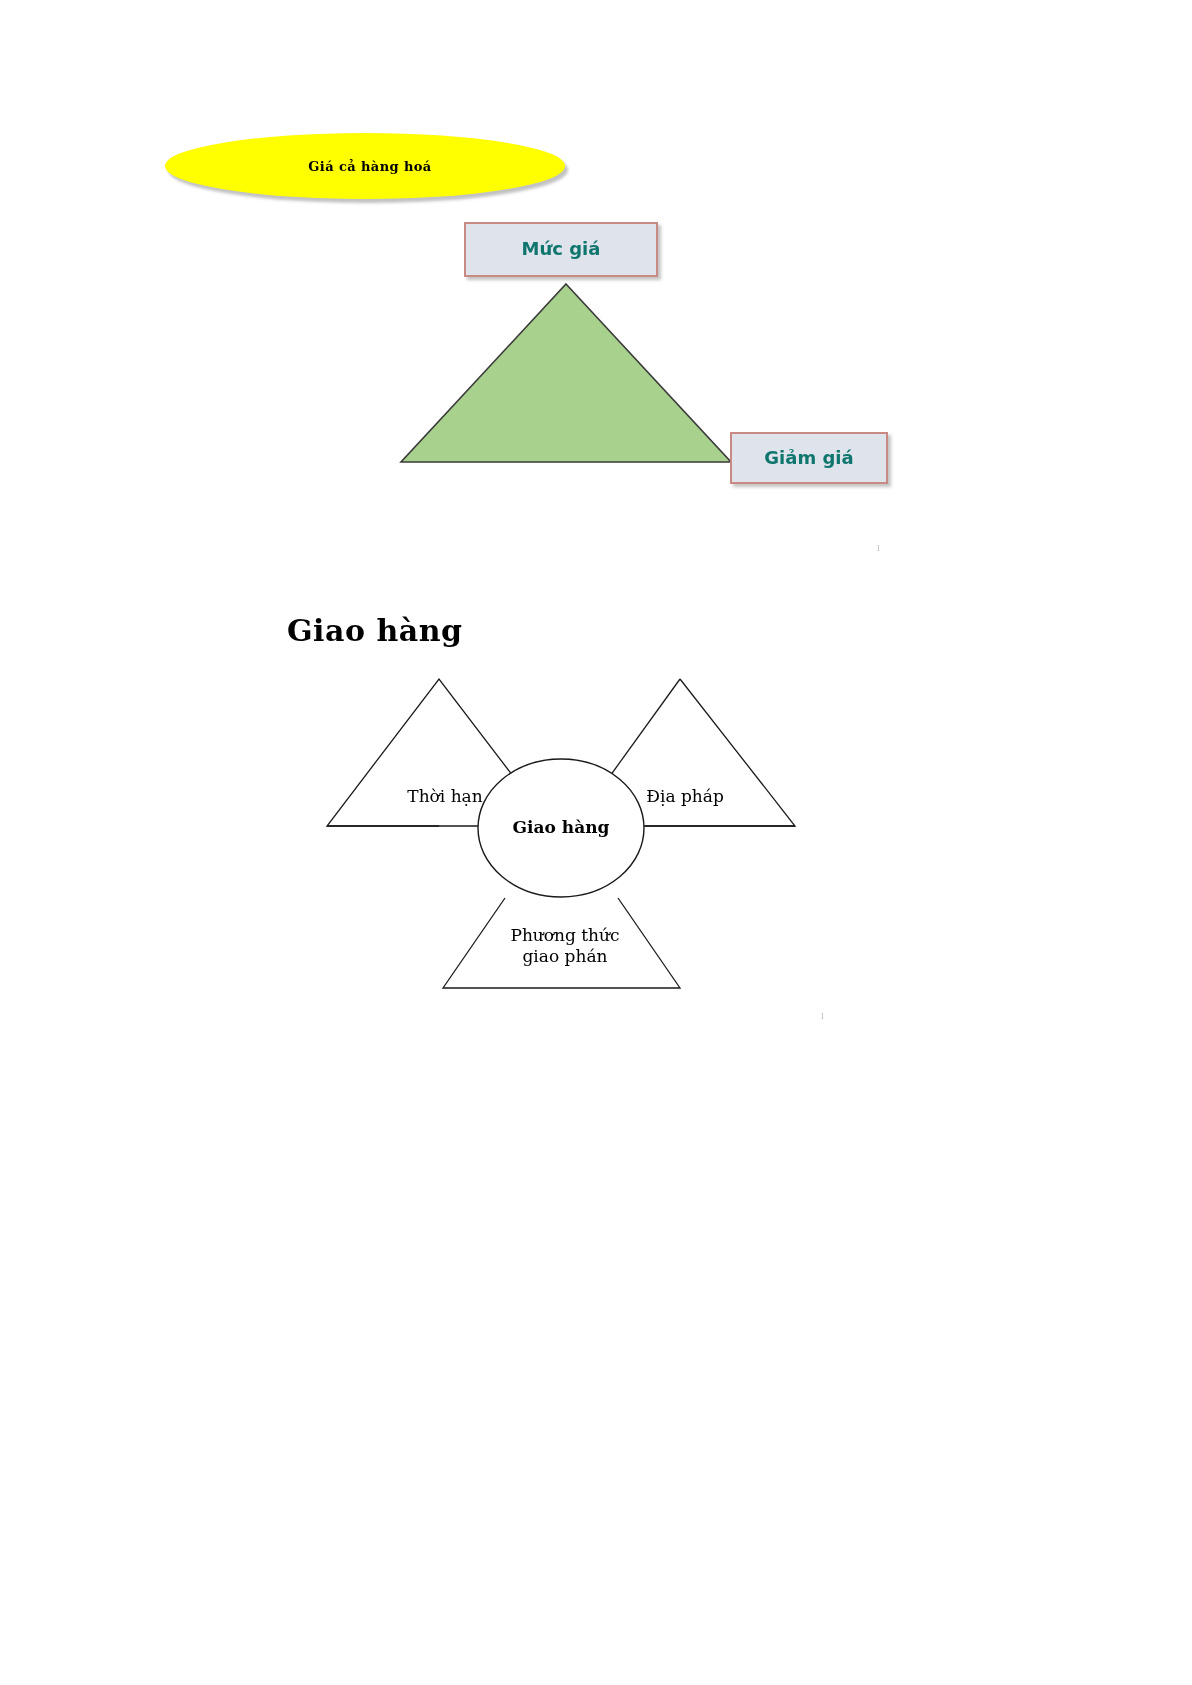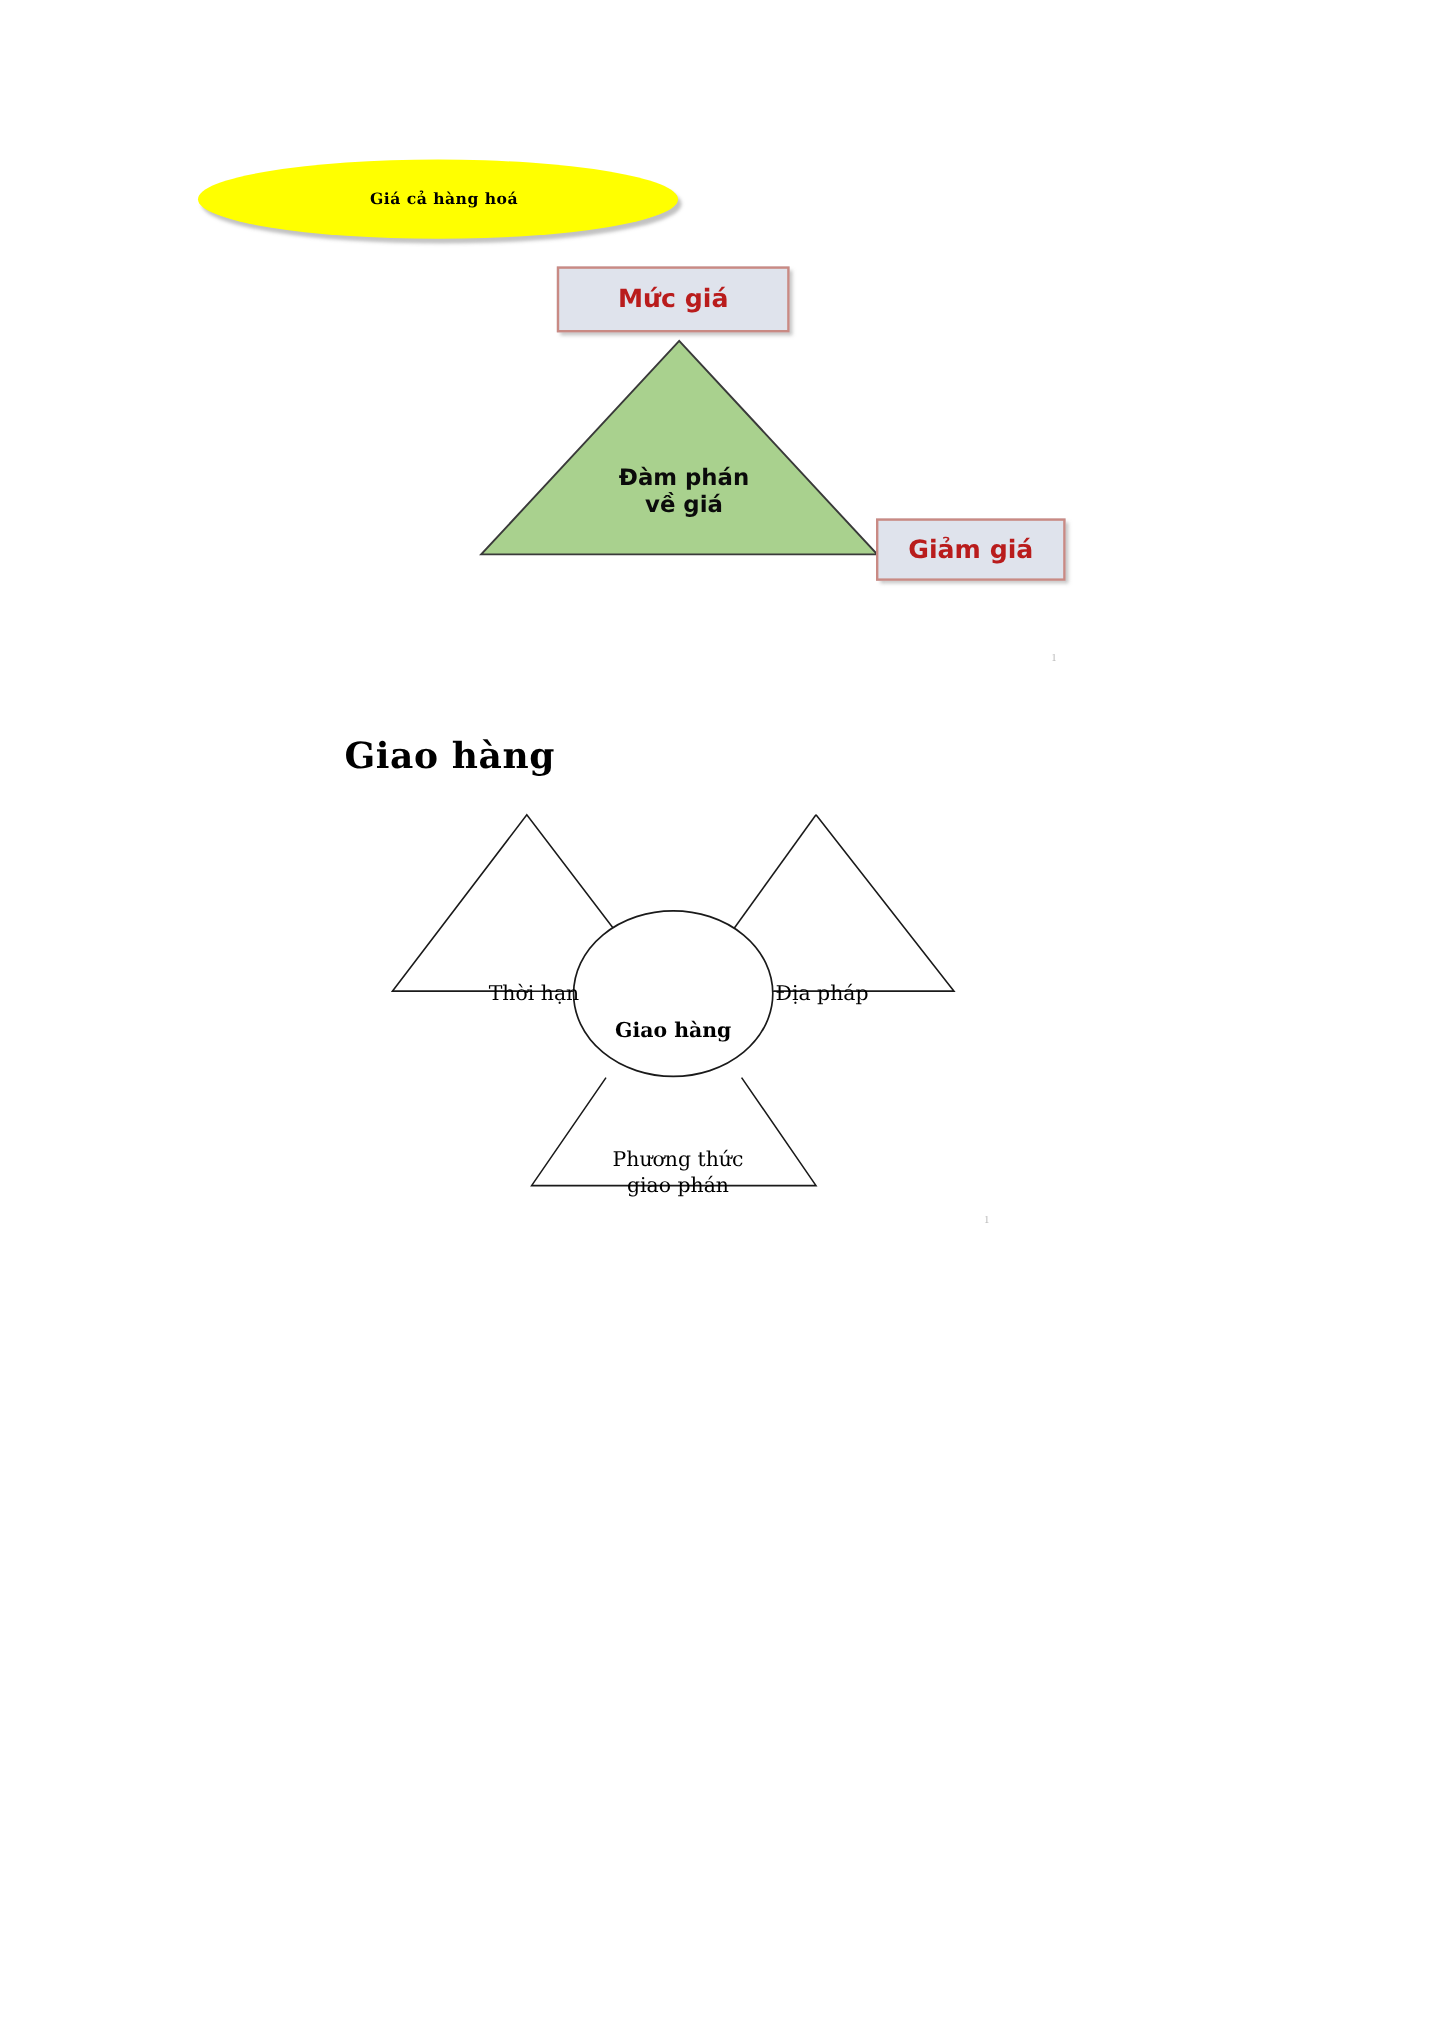--- a/index.html
+++ b/index.html
@@ -61,22 +61,22 @@
     box-shadow: 3px 3px 3px rgba(140,140,140,0.5);
     display: flex;
     align-items: center;
     justify-content: center;
     text-align: center;
     box-sizing: border-box;
   }
   .box-node-label {
     font-family: "DejaVu Sans", "Liberation Sans", sans-serif;
     font-weight: bold;
-    font-size: 21px;
-    color: #b91c1c;
+    font-size: 18px;
+    color: #0f766e;
     line-height: 1.15;
   }
 
   .box-muc-gia {
     left: 464px;
     top: 222px;
     width: 194px;
     height: 55px;
   }
   .box-phuong-phap {
@@ -147,21 +147,20 @@
   }
 
   .dl-label {
     position: absolute;
     font-family: "DejaVu Serif", "Liberation Serif", serif;
     font-size: 17px;
     color: #000000;
     text-align: center;
     line-height: 1.22;
     white-space: pre-line;
-    margin-top: 32px;
   }
   .dl-thoi-han { left: 400px; top: 786px; width: 90px; }
   .dl-dia-diem { left: 640px; top: 786px; width: 90px; }
   .dl-center {
     left: 505px;
     top: 817px;
     width: 112px;
     font-weight: bold;
     font-size: 17px;
   }
@@ -179,22 +178,20 @@
     </div>
 
     <div class="box-node box-muc-gia">
       <span class="box-node-label">Mức giá</span>
     </div>
 
     <svg class="triangle-price" width="334" height="182" viewBox="0 0 334 182">
       <polygon points="167,2 332,180 2,180" fill="#a9d18e" stroke="#3a3a3a" stroke-width="1.6"></polygon>
     </svg>
 
-    <div class="triangle-price-label">Đàm phán
-về giá</div>
 
 
     <div class="box-node box-giam-gia">
       <span class="box-node-label">Giảm giá</span>
     </div>
 
   </div>
 
   <div class="page-marker marker-1">1</div>
 

